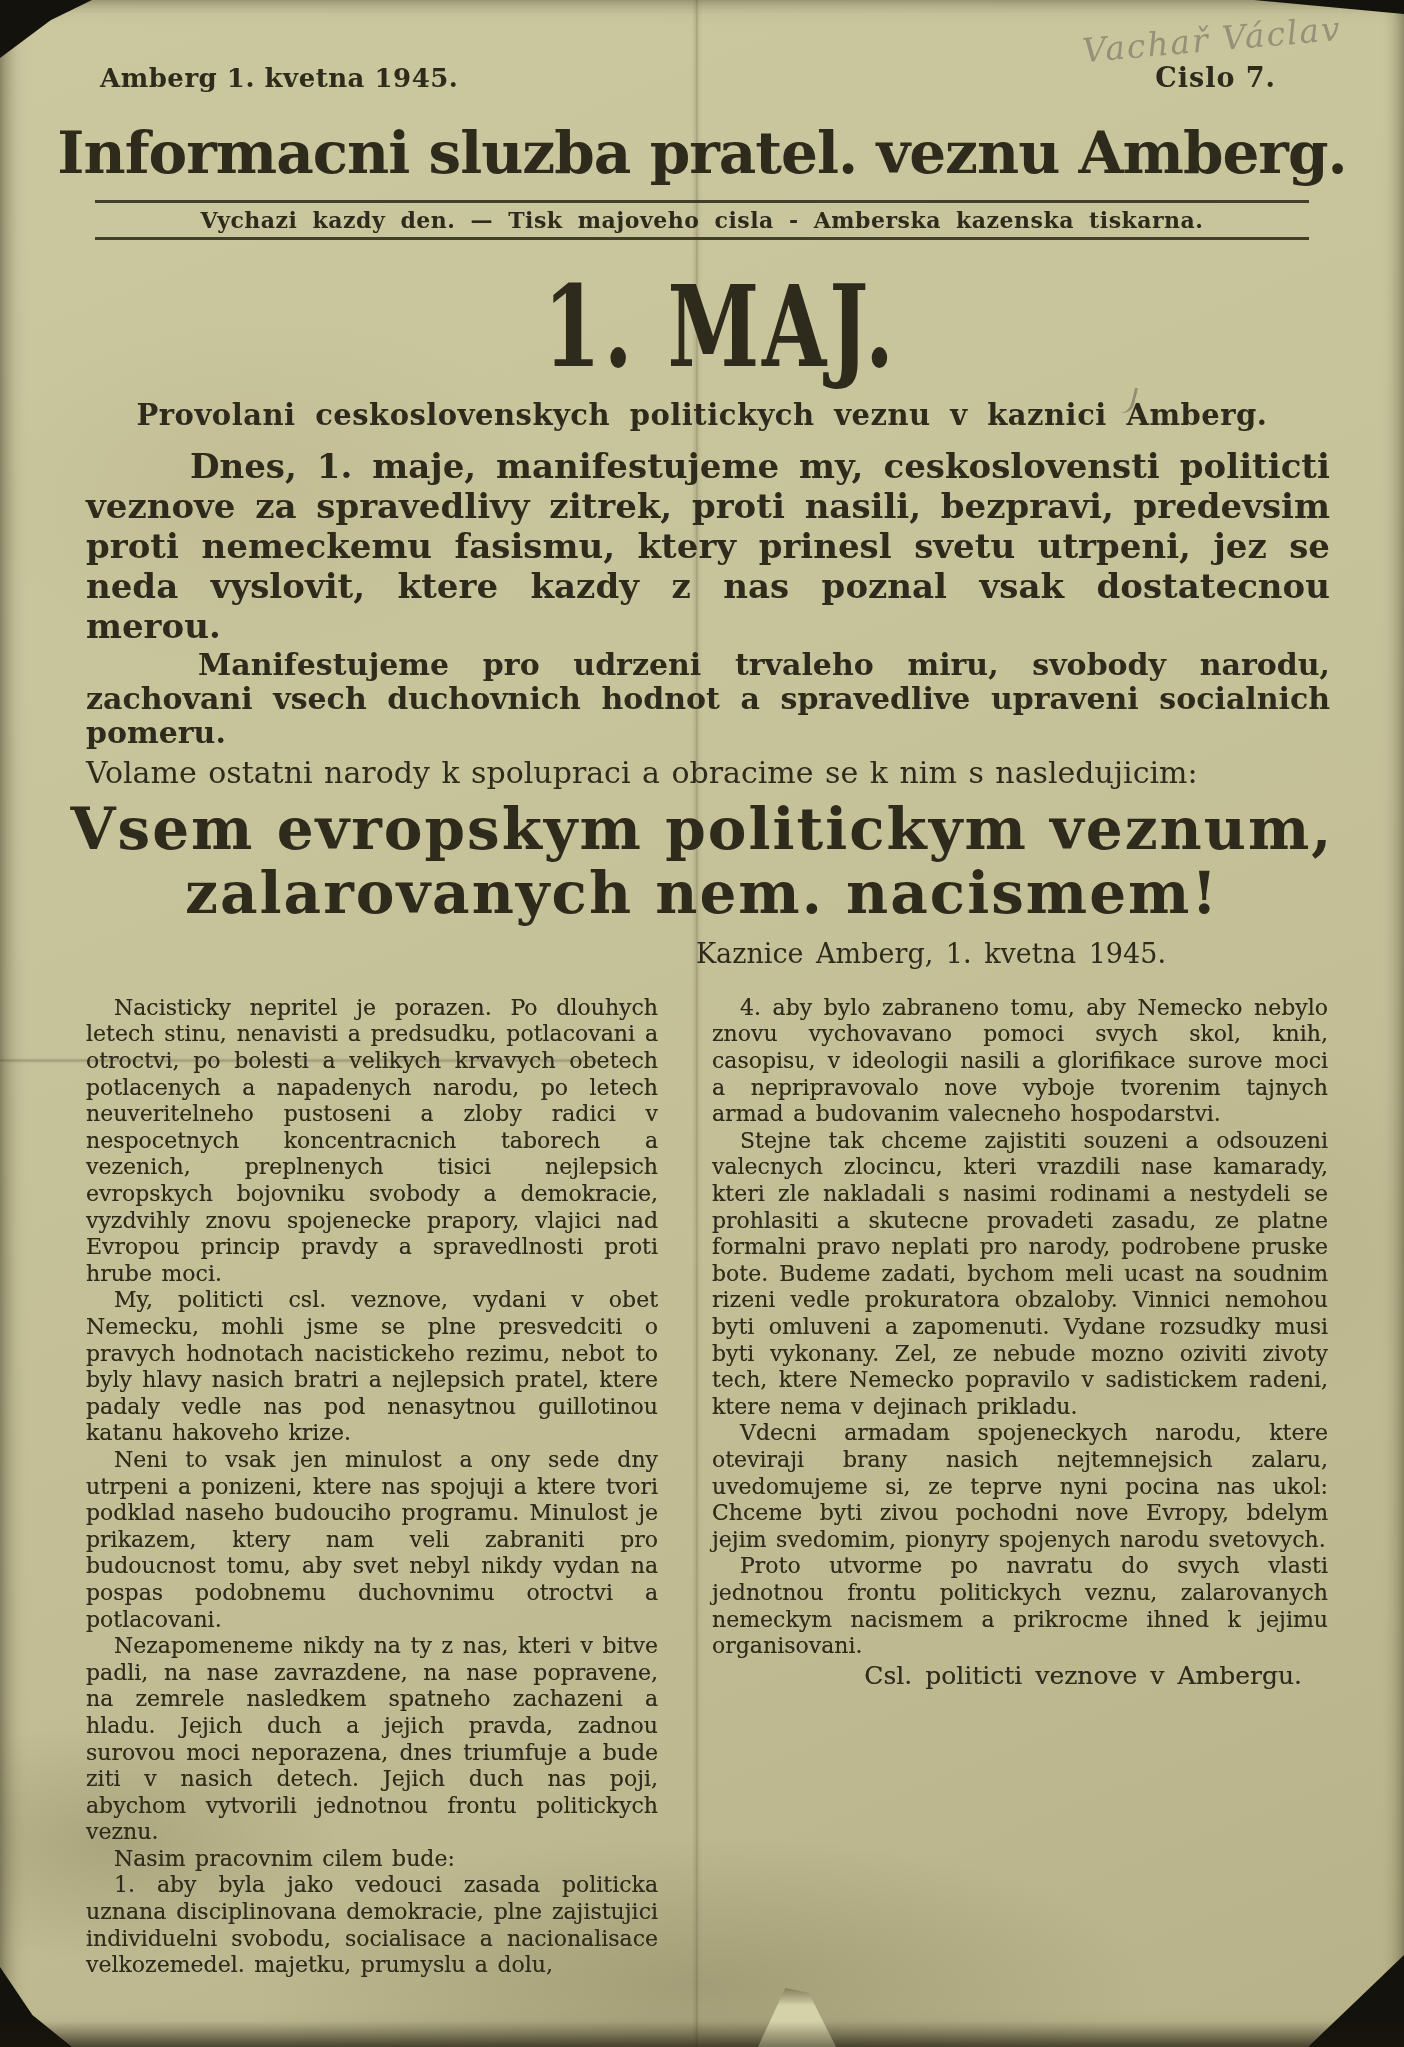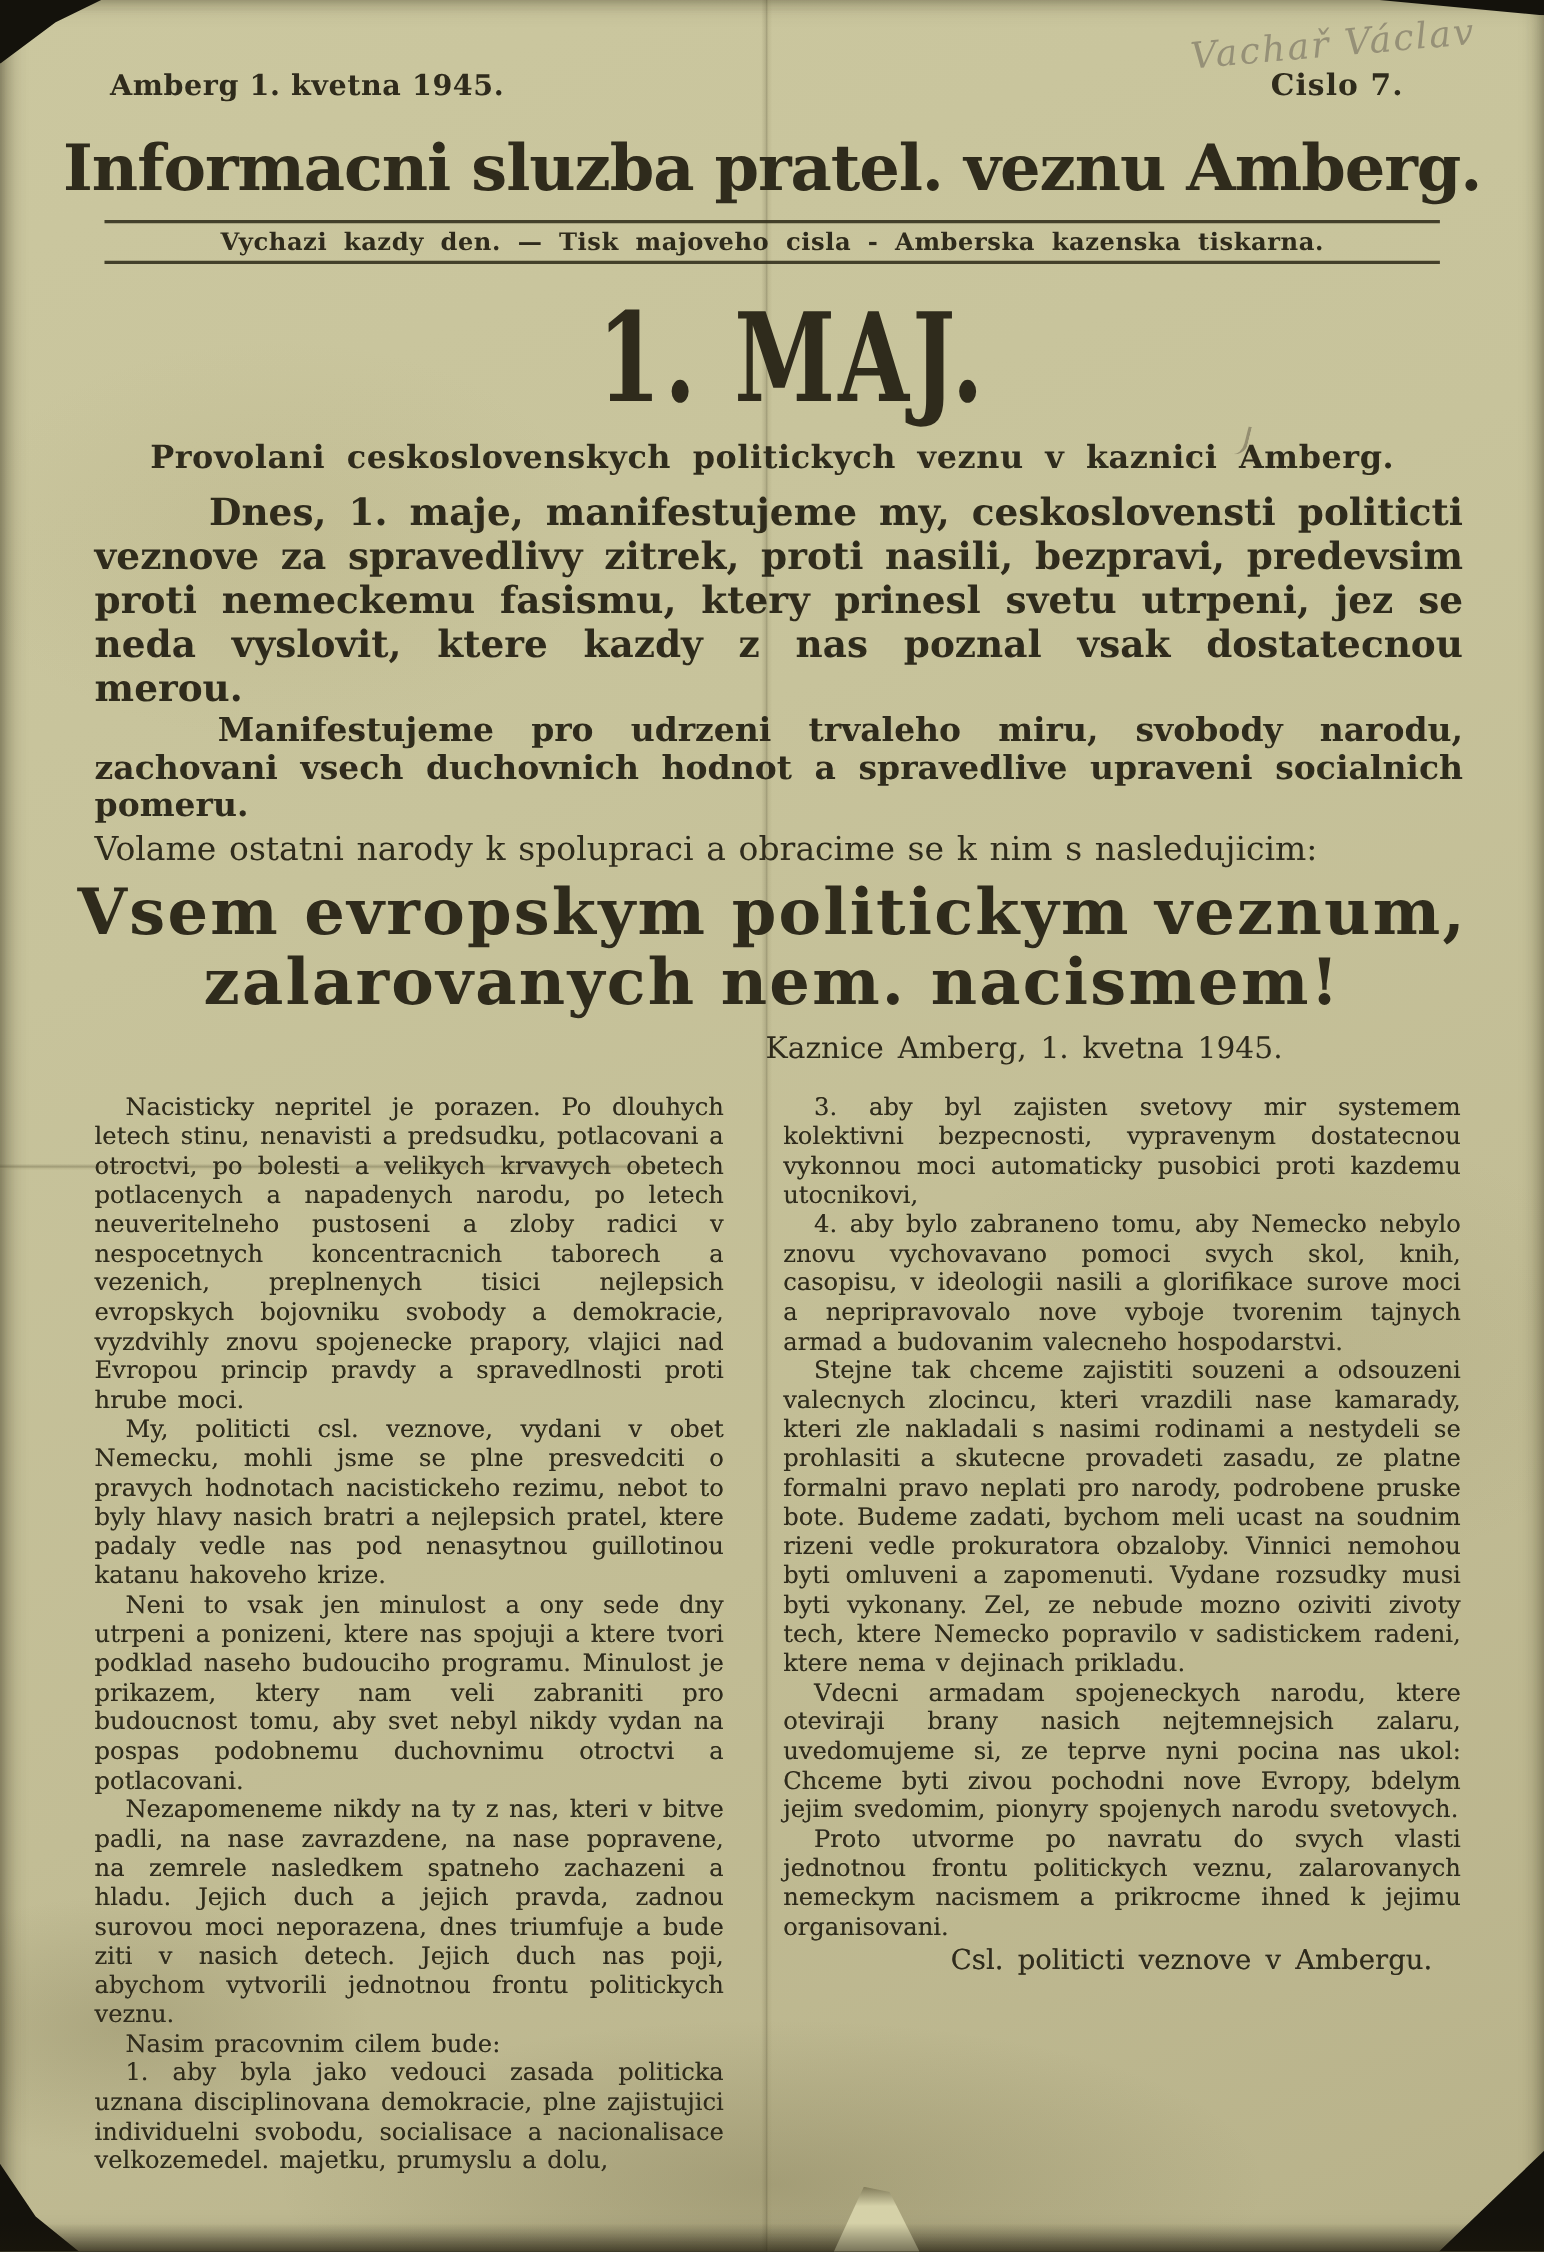--- a/index.html
+++ b/index.html
@@ -153,21 +153,20 @@
     <div class="columns">
       <div class="col left">
         <p>Nacisticky nepritel je porazen. Po dlouhych letech stinu, nenavisti a predsudku, potlacovani a otroctvi, po bolesti a velikych krvavych obetech potlacenych a napadenych narodu, po letech neuveritelneho pustoseni a zloby radici v nespocetnych koncentracnich taborech a vezenich, preplnenych tisici nejlepsich evropskych bojovniku svobody a demokracie, vyzdvihly znovu spojenecke prapory, vlajici nad Evropou princip pravdy a spravedlnosti proti hrube moci.</p>
         <p>My, politicti csl. veznove, vydani v obet Nemecku, mohli jsme se plne presvedciti o pravych hodnotach nacistickeho rezimu, nebot to byly hlavy nasich bratri a nejlepsich pratel, ktere padaly vedle nas pod nenasytnou guillotinou katanu hakoveho krize.</p>
         <p>Neni to vsak jen minulost a ony sede dny utrpeni a ponizeni, ktere nas spojuji a ktere tvori podklad naseho budouciho programu. Minulost je prikazem, ktery nam veli zabraniti pro budoucnost tomu, aby svet nebyl nikdy vydan na pospas podobnemu duchovnimu otroctvi a potlacovani.</p>
         <p>Nezapomeneme nikdy na ty z nas, kteri v bitve padli, na nase zavrazdene, na nase popravene, na zemrele nasledkem spatneho zachazeni a hladu. Jejich duch a jejich pravda, zadnou surovou moci neporazena, dnes triumfuje a bude ziti v nasich detech. Jejich duch nas poji, abychom vytvorili jednotnou frontu politickych veznu.</p>
         <p>Nasim pracovnim cilem bude:</p>
         <p>1. aby byla jako vedouci zasada politicka uznana disciplinovana demokracie, plne zajistujici individuelni svobodu, socialisace a nacionalisace velkozemedel. majetku, prumyslu a dolu,</p>
       </div>
       <div class="col right">
-        <p>3. aby byl zajisten svetovy mir systemem kolektivni bezpecnosti, vypravenym dostatecnou vykonnou moci automaticky pusobici proti kazdemu utocnikovi,</p>
         <p>4. aby bylo zabraneno tomu, aby Nemecko nebylo znovu vychovavano pomoci svych skol, knih, casopisu, v ideologii nasili a glorifikace surove moci a nepripravovalo nove vyboje tvorenim tajnych armad a budovanim valecneho hospodarstvi.</p>
         <p>Stejne tak chceme zajistiti souzeni a odsouzeni valecnych zlocincu, kteri vrazdili nase kamarady, kteri zle nakladali s nasimi rodinami a nestydeli se prohlasiti a skutecne provadeti zasadu, ze platne formalni pravo neplati pro narody, podrobene pruske bote. Budeme zadati, bychom meli ucast na soudnim rizeni vedle prokuratora obzaloby. Vinnici nemohou byti omluveni a zapomenuti. Vydane rozsudky musi byti vykonany. Zel, ze nebude mozno oziviti zivoty tech, ktere Nemecko popravilo v sadistickem radeni, ktere nema v dejinach prikladu.</p>
         <p>Vdecni armadam spojeneckych narodu, ktere oteviraji brany nasich nejtemnejsich zalaru, uvedomujeme si, ze teprve nyni pocina nas ukol: Chceme byti zivou pochodni nove Evropy, bdelym jejim svedomim, pionyry spojenych narodu svetovych.</p>
         <p>Proto utvorme po navratu do svych vlasti jednotnou frontu politickych veznu, zalarovanych nemeckym nacismem a prikrocme ihned k jejimu organisovani.</p>
         <p class="signature">Csl. politicti veznove v Ambergu.</p>
       </div>
     </div>
 
   </div>
 

